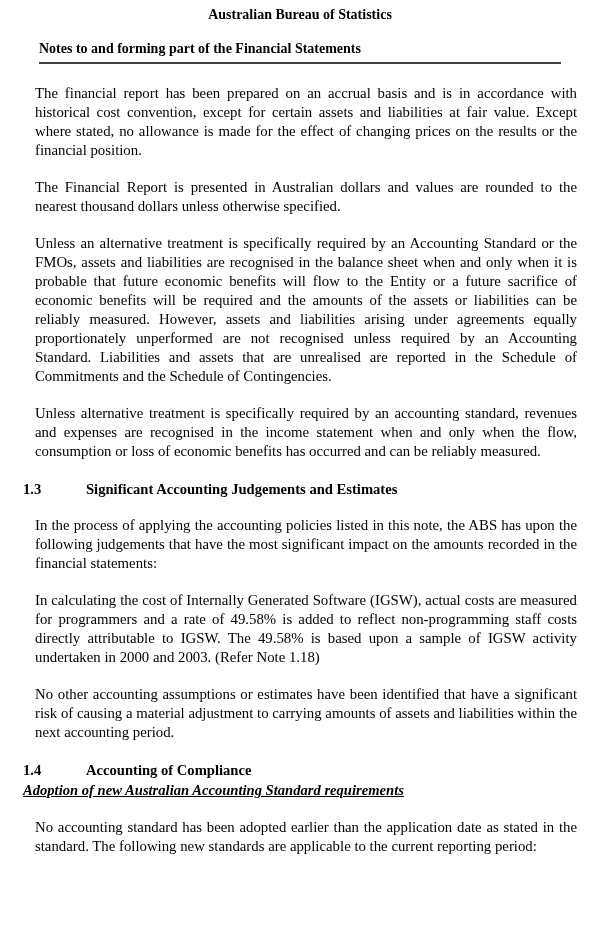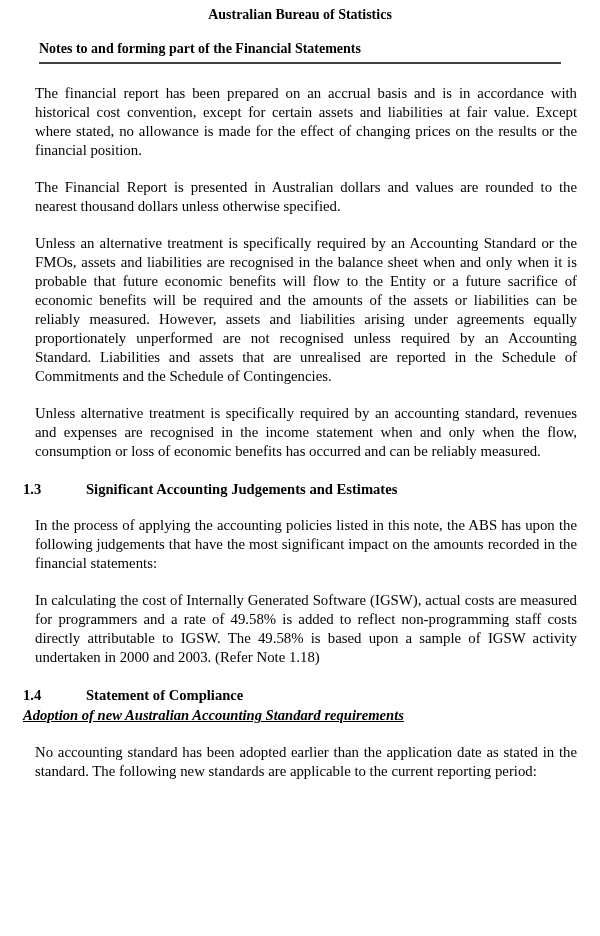--- a/index.html
+++ b/index.html
@@ -83,23 +83,24 @@
 
   <div class="num-heading">
     <span class="num">1.3</span>
     <span>Significant Accounting Judgements and Estimates</span>
   </div>
 
   <p class="para">In the process of applying the accounting policies listed in this note, the ABS has upon the following judgements that have the most significant impact on the amounts recorded in the financial statements:</p>
 
   <p class="para">In calculating the cost of Internally Generated Software (IGSW), actual costs are measured for programmers and a rate of 49.58% is added to reflect non-programming staff costs directly attributable to IGSW.  The 49.58% is based upon a sample of IGSW activity undertaken in 2000 and 2003. (Refer Note 1.18)</p>
 
+  <p class="para">No other accounting assumptions or estimates have been identified that have a significant risk of causing a material adjustment to carrying amounts of assets and liabilities within the next accounting period.</p>
 
   <div class="num-heading">
     <span class="num">1.4</span>
-    <span>Statement of Compliance</span>
+    <span>Accounting of Compliance</span>
   </div>
 
   <div class="sub-heading">Adoption of new Australian Accounting Standard requirements</div>
 
   <p class="para">No accounting standard has been adopted earlier than the application date as stated in the standard. The following new standards are applicable to the current reporting period:</p>
 
 </div>
 
 </body></html>

